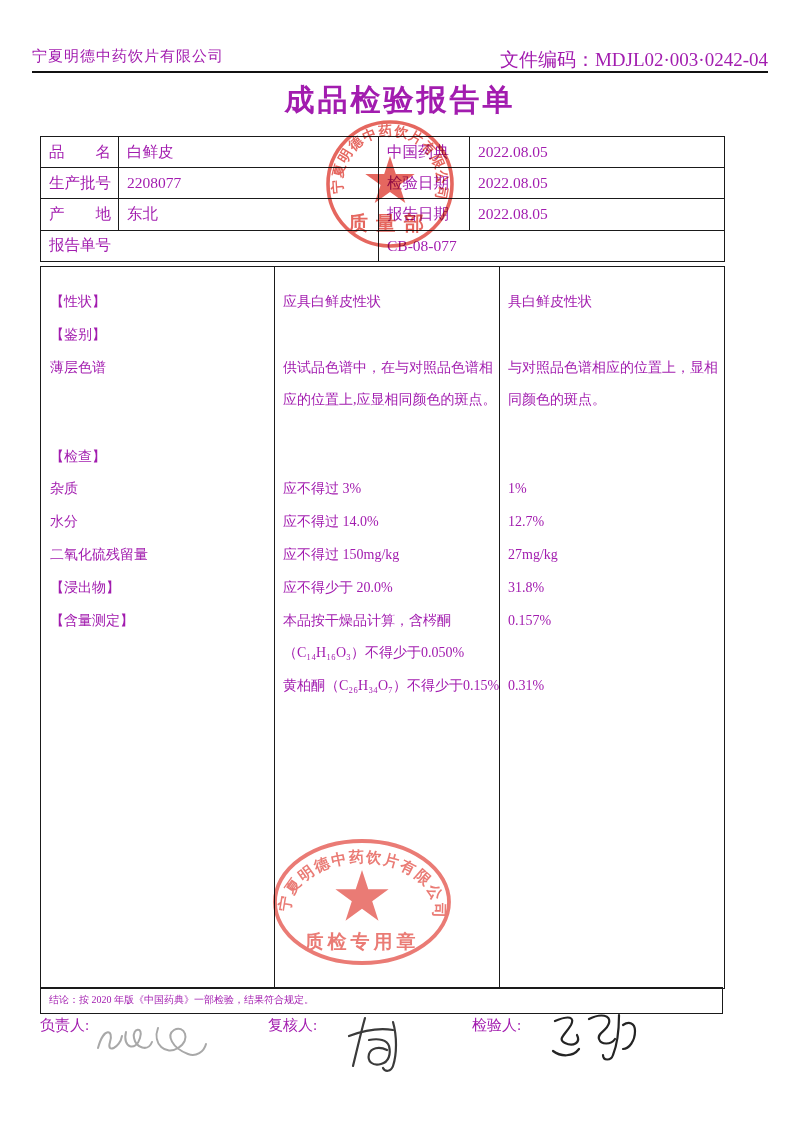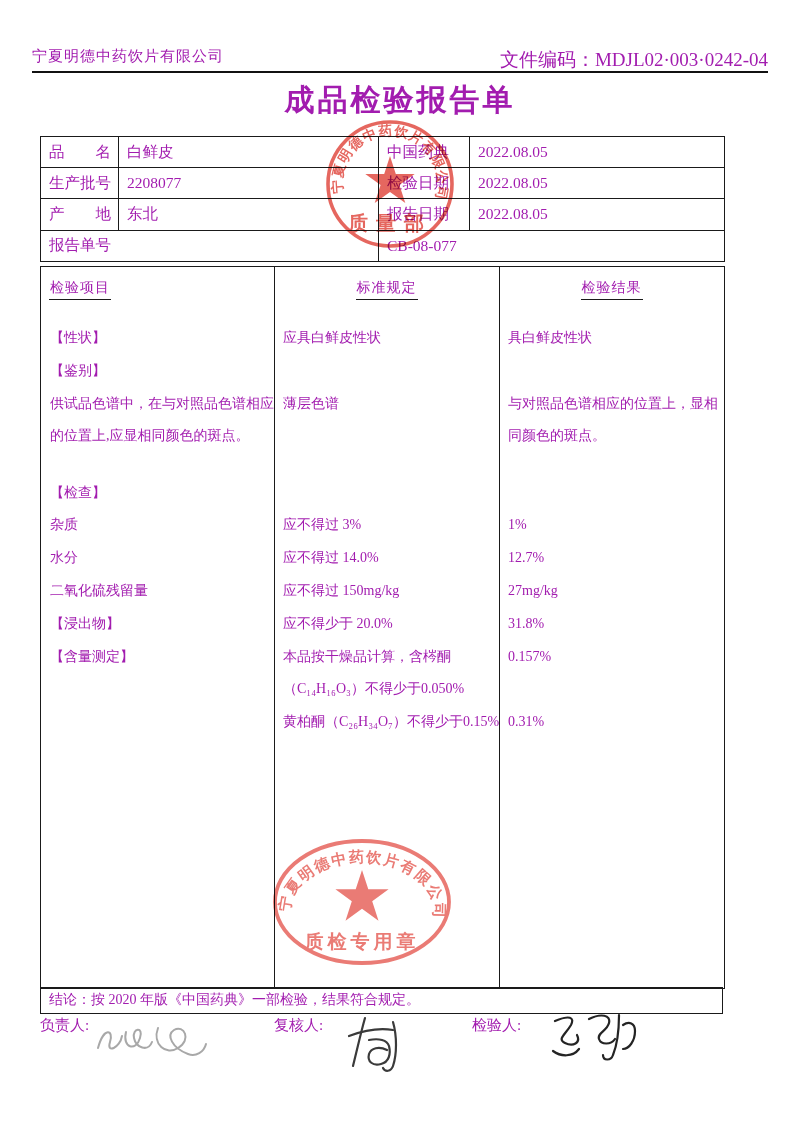--- a/index.html
+++ b/index.html
@@ -30,23 +30,23 @@
   .t2-head .c1{padding-left:8px;}
   .t2-head .c2,.t2-head .c3{justify-content:center;}
   .t2-head span{border-bottom:1.2px solid #1a1a1a;padding:0 1px 2px 1px;letter-spacing:1px;}
   .t2-row{display:grid;grid-template-columns:233px 225px 225px;height:32.8px;align-items:center;}
   .t2-row.tall{height:65.6px;align-items:flex-start;}
   .t2-row > div{padding-left:9px;white-space:nowrap;overflow:visible;}
   .t2-row.tall > div{white-space:normal;line-height:32.8px;}
   .sp1{height:19px;} .sp2{height:23px;}
   
   .conclusion{left:40px;top:987px;width:683px;height:26.5px;border:1.6px solid #1a1a1a;
-    display:flex;align-items:center;padding-left:8px;box-sizing:border-box;font-size:14px;}
+    display:flex;align-items:center;padding-left:8px;box-sizing:border-box;font-size:10px;}
   .sign-label{top:1016px;font-size:15px;}
-  .lab1{left:40px;} .lab2{left:268px;margin-left:6px;} .lab3{left:472px;}
+  .lab1{left:40px;} .lab2{left:268px;} .lab3{left:472px;}
   
   .stamp{mix-blend-mode:multiply;pointer-events:none;}
   .sig{pointer-events:none;}
 </style>
 </head>
 <body>
 
 <div class="page">
 
   <div class="abs hdr-left">宁夏明德中药饮片有限公司</div>
@@ -76,47 +76,36 @@
     <div class="i-row span">
       <div>报告单号</div>
       <div>CB-08-077</div>
     </div>
   </div>
 
   <div class="abs t2">
     <div class="t2-vline v1"></div>
     <div class="t2-vline v2"></div>
 
-    <div class="t2-head">
-      <div class="c1">
-          <span>检验项目</span>
-        </div>
-      <div class="c2">
-          <span>标准规定</span>
-        </div>
-      <div class="c3">
-          <span>检验结果</span>
-        </div>
-    </div>
 
     <div class="sp1"></div>
 
     <div class="t2-row">
       <div>【性状】</div>
       <div>应具白鲜皮性状</div>
       <div>具白鲜皮性状</div>
     </div>
     <div class="t2-row">
       <div>【鉴别】</div>
       <div></div>
       <div></div>
     </div>
     <div class="t2-row tall">
+      <div>薄层色谱</div>
       <div>供试品色谱中，在与对照品色谱相应的位置上,应显相同颜色的斑点。</div>
-      <div>薄层色谱</div>
       <div>与对照品色谱相应的位置上，显相同颜色的斑点。</div>
     </div>
 
     <div class="sp2"></div>
 
     <div class="t2-row">
       <div>【检查】</div>
       <div></div>
       <div></div>
     </div>

